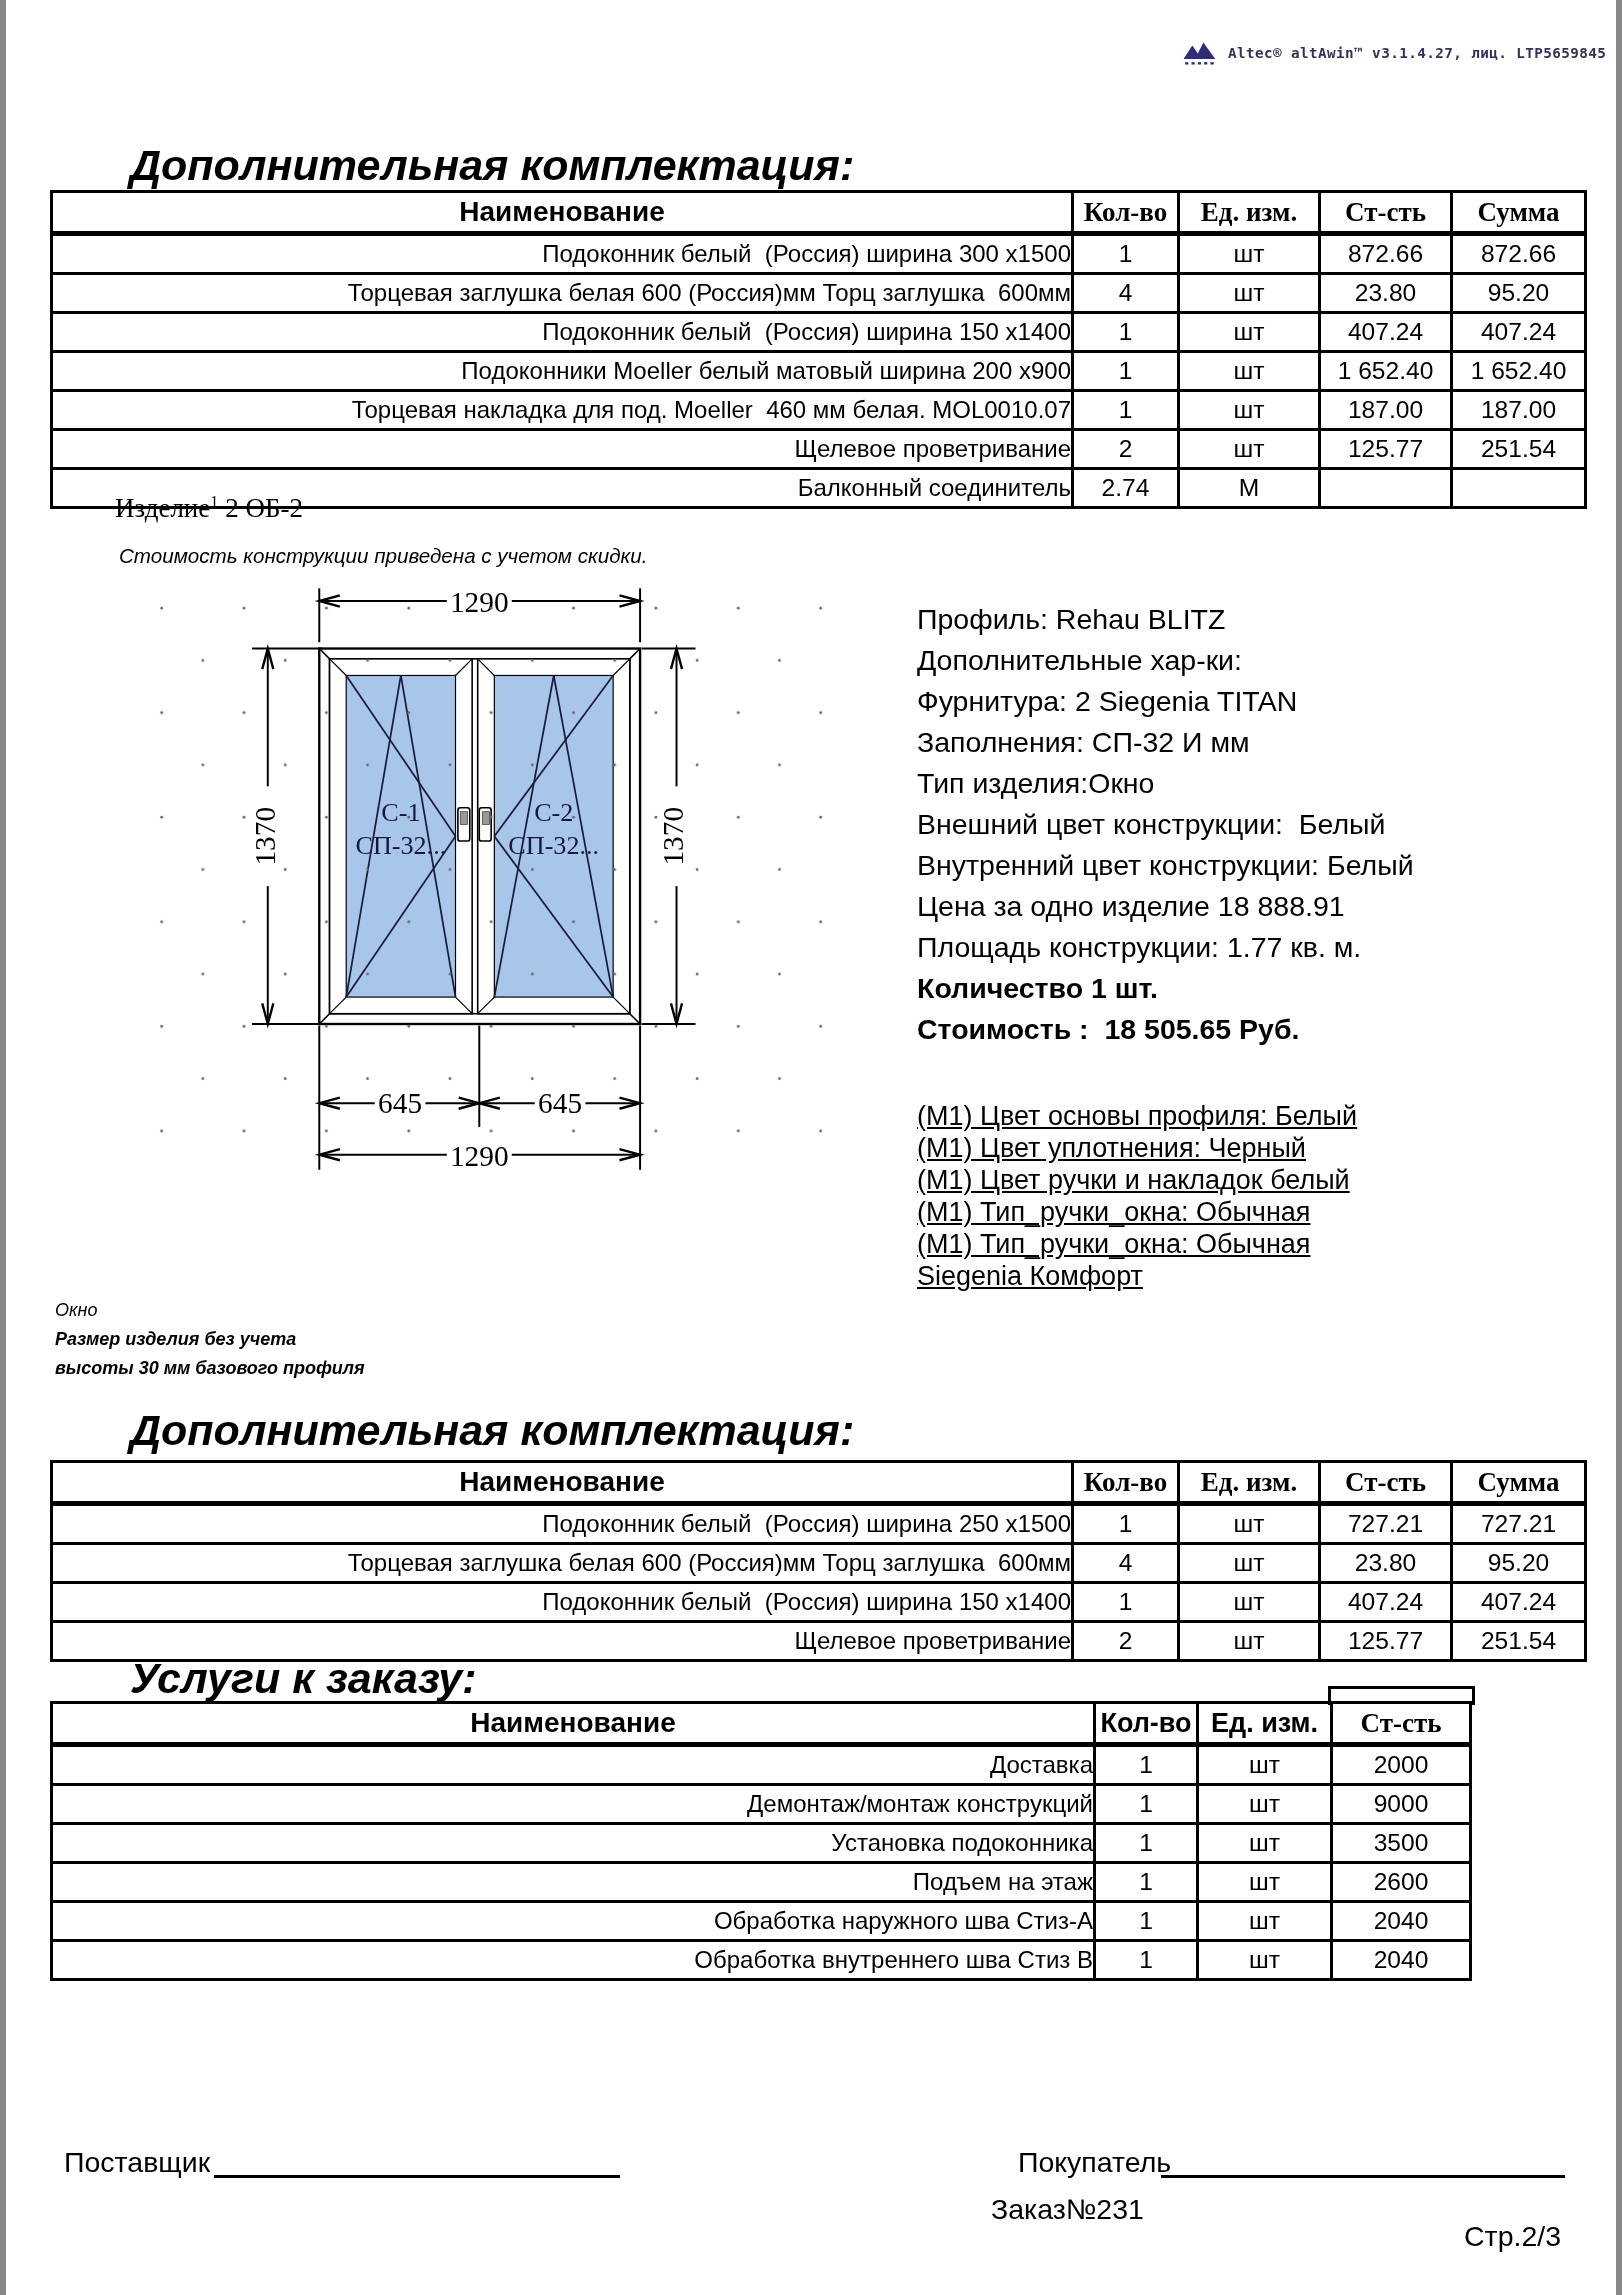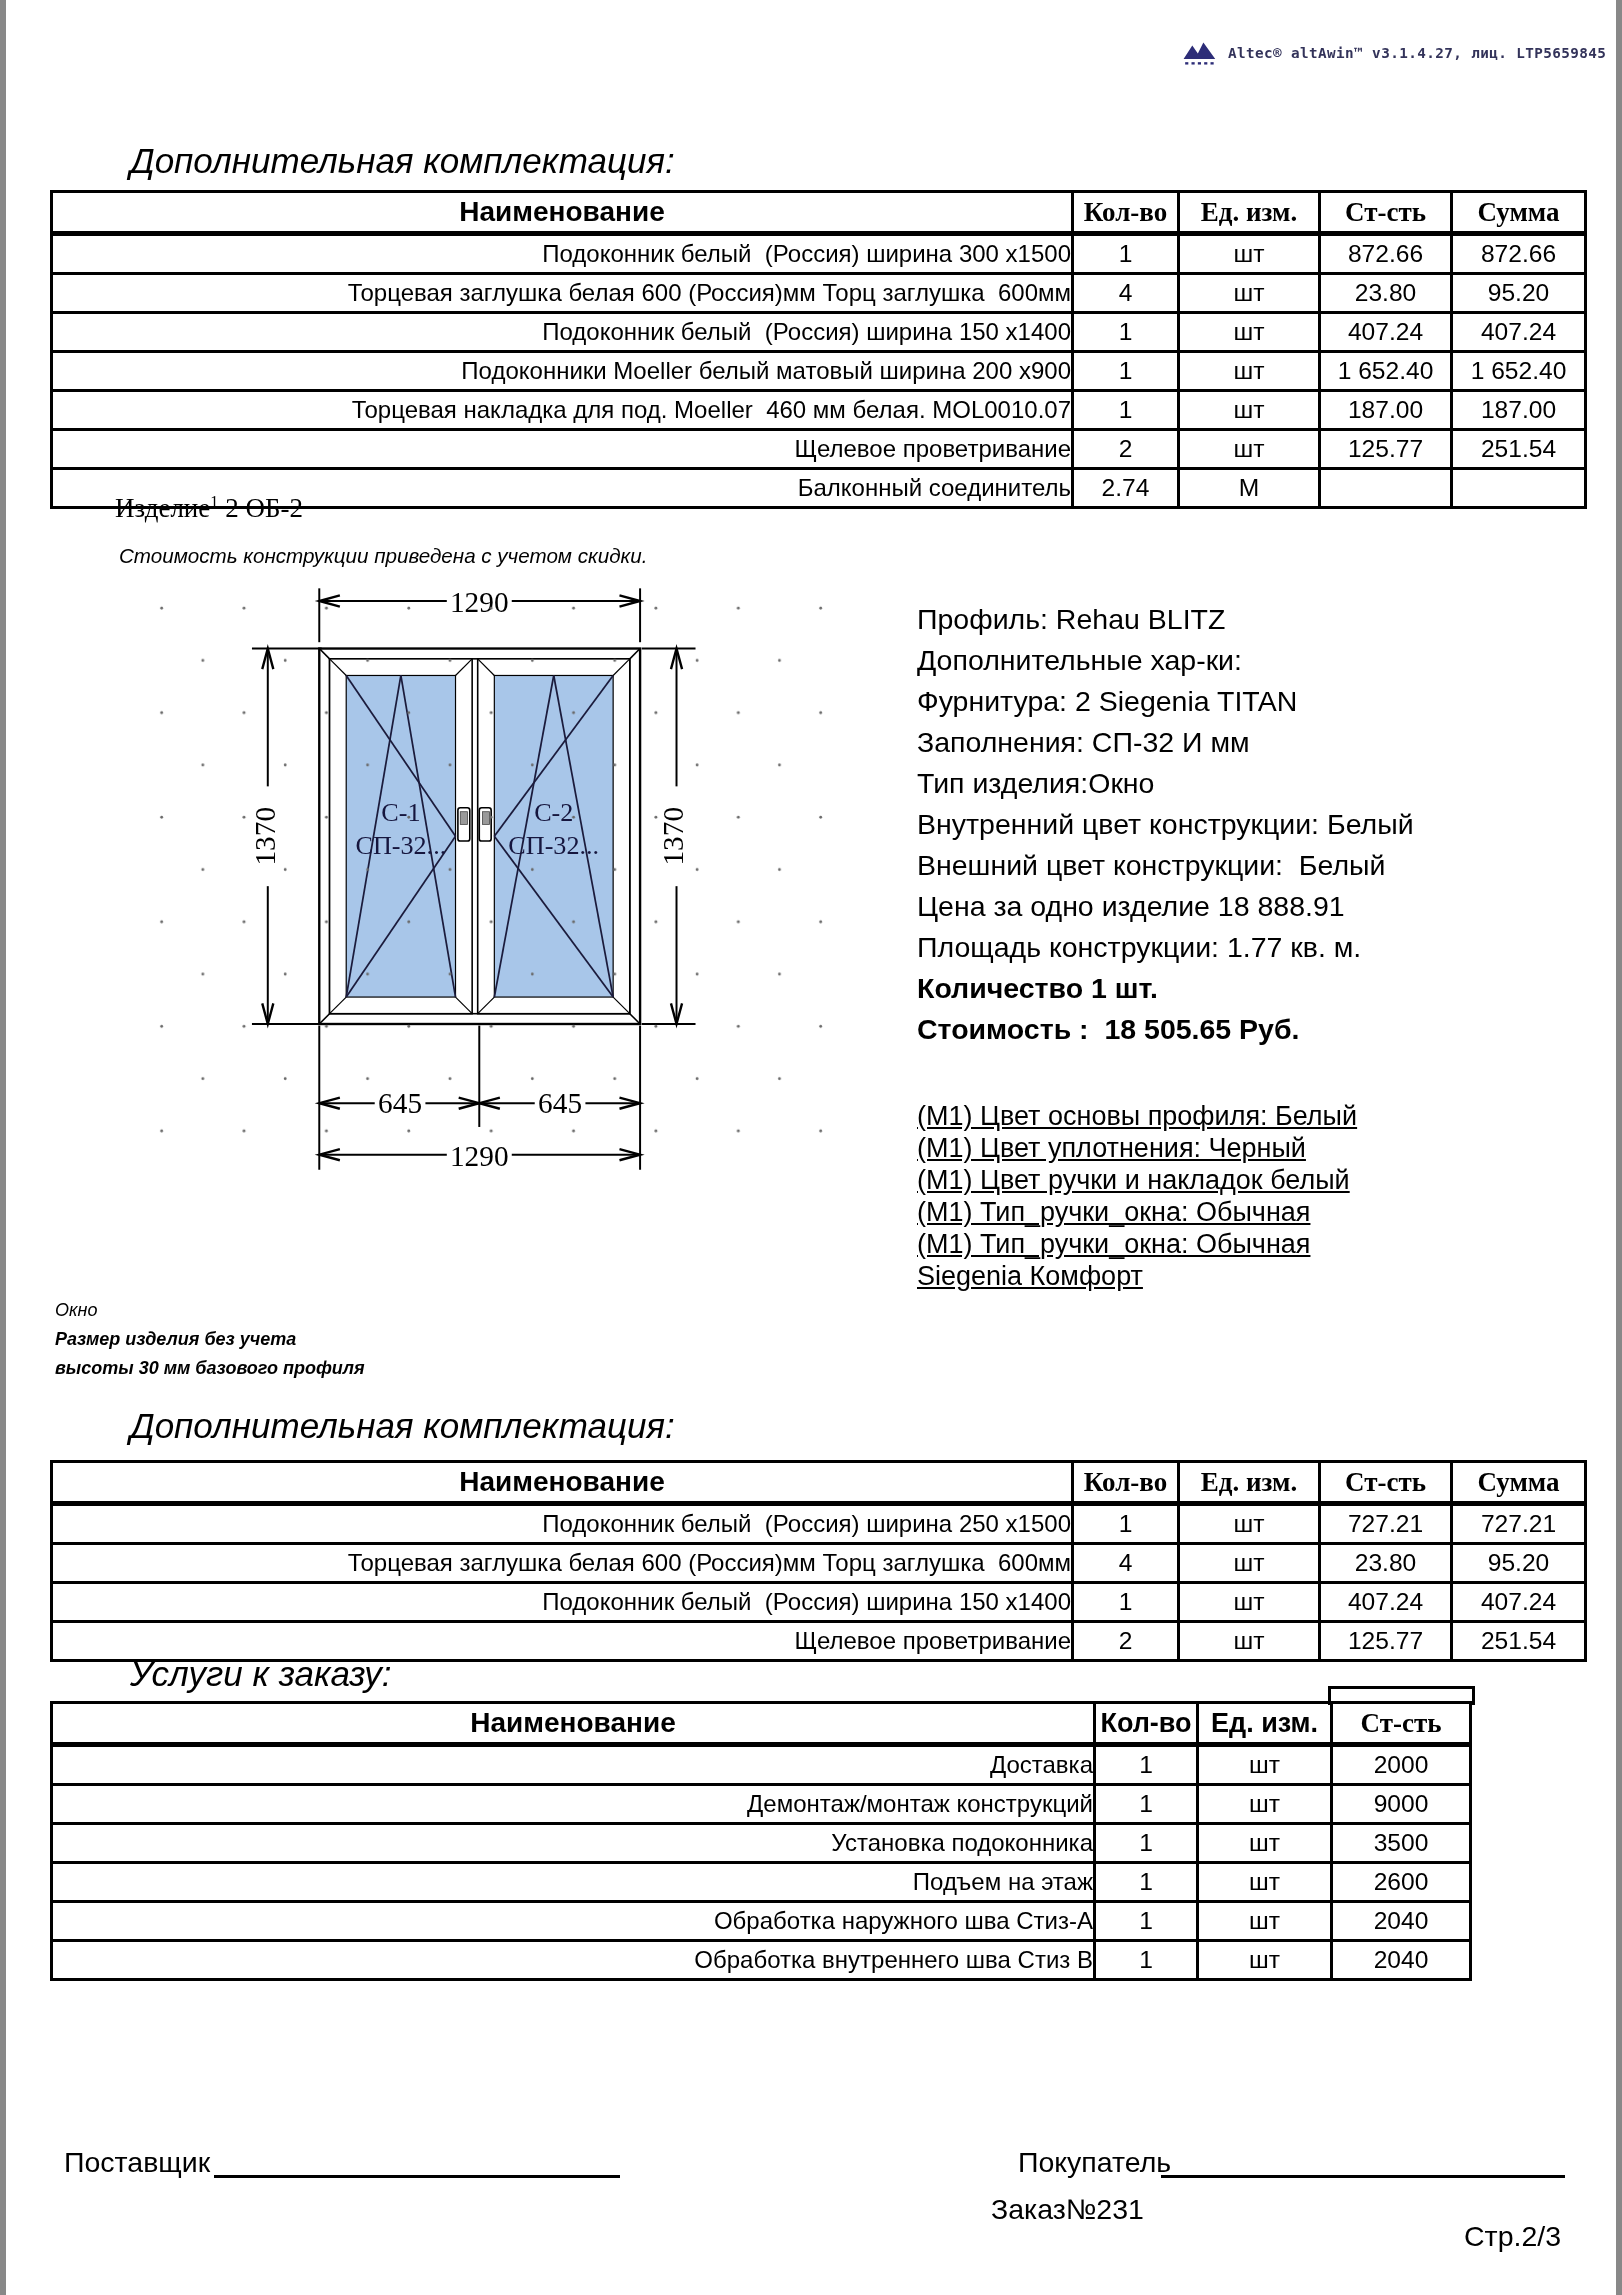--- a/index.html
+++ b/index.html
@@ -5,21 +5,21 @@
   html,body{margin:0;padding:0;background:#888;}
   .page{position:relative;width:1610px;height:2295px;background:#ffffff;
         font-family:"Liberation Sans",sans-serif;color:#000;overflow:hidden;margin:0 auto;}
   .abs{position:absolute;}
 
   
   .brand-text{font-family:"DejaVu Sans Mono",monospace;font-weight:bold;font-size:14.3px;
               color:#33335a;letter-spacing:0.4px;white-space:pre;}
 
   
-  .sec-heading{font-style:italic;font-weight:normal;font-size:35px;white-space:pre;}
+  .sec-heading{font-style:italic;font-weight:bold;font-size:43px;white-space:pre;}
 
   
   table.doc{border-collapse:collapse;table-layout:fixed;}
   table.doc td, table.doc th{border:3.2px solid #000;height:36px;overflow:hidden;padding:0;vertical-align:middle;}
   table.doc th{height:38px;border-bottom-width:5.5px;}
   th.h-name{font-family:"Liberation Sans",sans-serif;font-weight:bold;font-size:28px;text-align:center;}
   th.h-serif{font-family:"Liberation Serif",serif;font-weight:bold;font-size:27px;text-align:center;}
   td.c-name{font-size:24px;text-align:right;padding:0 8px;white-space:pre;}
   td.c-num{font-size:24.6px;text-align:center;}
   td.ghost{border:none;}
@@ -252,22 +252,22 @@
 
     <rect x="0" y="28" width="880" height="720" fill="url(#dots)"></rect>
   </svg>
 
   <div class="abs" style="left:911px;top:599px;">
     <div class="spec-line">Профиль: Rehau BLITZ</div>
     <div class="spec-line">Дополнительные хар-ки:</div>
     <div class="spec-line">Фурнитура: 2 Siegenia TITAN</div>
     <div class="spec-line">Заполнения: СП-32 И мм</div>
     <div class="spec-line">Тип изделия:Окно</div>
+    <div class="spec-line">Внешний цвет конструкции:  Белый</div>
     <div class="spec-line">Внутренний цвет конструкции: Белый</div>
-    <div class="spec-line">Внешний цвет конструкции:  Белый</div>
     <div class="spec-line">Цена за одно изделие 18 888.91</div>
     <div class="spec-line">Площадь конструкции: 1.77 кв. м.</div>
     <div class="spec-line spec-bold">Количество 1 шт.</div>
     <div class="spec-line spec-bold">Стоимость :  18 505.65 Руб.</div>
   </div>
 
   <div class="abs" style="left:911px;top:1100px;text-decoration:underline;">
     <div class="m1-line">(М1) Цвет основы профиля: Белый</div>
     <div class="m1-line">(М1) Цвет уплотнения: Черный</div>
     <div class="m1-line">(М1) Цвет ручки и накладок белый</div>

